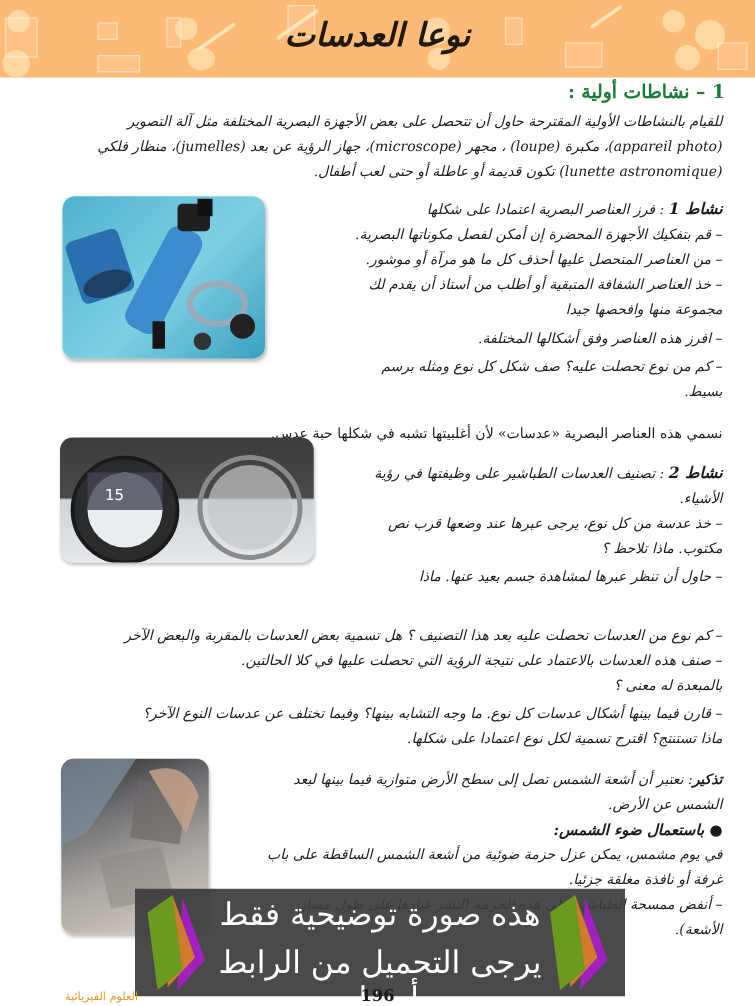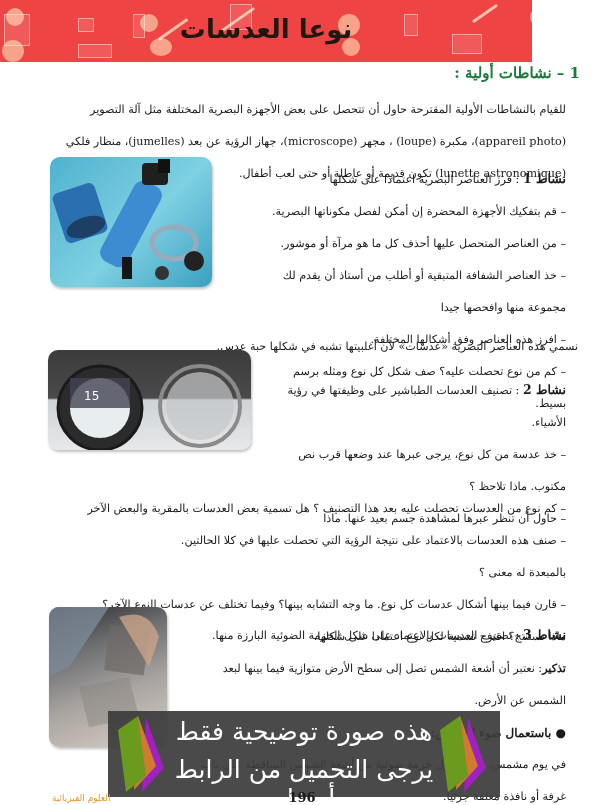--- a/index.html
+++ b/index.html
@@ -1,28 +1,28 @@
 <!DOCTYPE html>
 <html><head>
 <meta charset="utf-8">
 <style>
   html, body { margin:0; padding:0; }
   body { width:604px; height:805px; background:#ffffff; position:relative; overflow:hidden;
          font-family:"DejaVu Serif", serif; color:#1a1a1a; }
-  .banner { position:absolute; left:0; top:0; width:532px; height:62px; background:#ef4444; overflow:hidden; }
+  .banner { position:absolute; left:0; top:0; width:604px; height:62px; background:#fdba74; overflow:hidden;font-style:italic; }
   .banner .deco { position:absolute; border:1px solid rgba(255,255,255,0.45); background:rgba(255,255,255,0.12); }
   .banner .circ { position:absolute; border-radius:50%; background:rgba(255,240,200,0.55); }
   .banner .stroke { position:absolute; height:3px; background:rgba(255,245,215,0.7); transform:rotate(-35deg); border-radius:2px; }
   .page-title { position:absolute; left:0; right:0; top:14px; text-align:center; font-family:"DejaVu Sans", sans-serif;
                 font-weight:bold; font-size:26px; color:#1e1a12; direction:rtl; }
   .content { position:absolute; direction:rtl; text-align:right; font-size:11.2px; line-height:20px; }
   .sec-head { position:absolute; right:24px; top:64px; direction:rtl; font-size:15px; color:#1d7a3a; font-weight:bold; font-family:"DejaVu Serif", serif; }
   .intro { right:26px; top:88px; width:555px; }
   .act-title b { font-weight:bold; font-size:12.5px; }
-  .p { margin:12px; }
+  .p { margin:0;font-style:italic; }
   .photo { position:absolute; border-radius:10px; overflow:hidden; box-shadow:1px 2px 3px rgba(0,0,0,0.25); }
   .photo1 { left:50px; top:157px; width:162px; height:130px; background:linear-gradient(135deg,#4fb2cf,#7fd0e2 55%,#3aa0c0); }
   .photo2 { left:48px; top:350px; width:203px; height:100px; background:linear-gradient(180deg,#3c3c3c 0,#4a4a4a 48%,#cfd3d6 50%,#e6e8ea 100%); }
   .photo3 { left:49px; top:607px; width:118px; height:140px; background:linear-gradient(160deg,#2a2a2a 0,#6d6f72 30%,#a9a4a0 60%,#d8cfc6 100%); }
   .watermark { position:absolute; left:108px; top:711px; width:392px; height:86px; background:rgba(60,60,60,0.93); }
   .wm-line { position:absolute; left:60px; right:60px; text-align:center; color:#ffffff; font-family:"DejaVu Sans", sans-serif; direction:rtl; }
   .wm1 { top:6px; font-size:25px; }
   .wm2 { top:44px; font-size:25px; }
   .book { position:absolute; width:52px; height:80px; top:3px; }
   .footer-num { position:absolute; left:0; right:0; top:790px; text-align:center; font-weight:bold; font-size:13px; }
@@ -114,21 +114,20 @@
 
 <div class="photo photo3">
   <svg width="118" height="140" viewBox="0 0 118 140">
     <path d="M0 0 L60 0 L20 60 L0 70 Z" fill="#7c8a98" opacity="0.8"></path>
     <rect x="58" y="20" width="40" height="46" fill="#6e6a66" opacity="0.7" transform="rotate(8 78 43)"></rect>
     <path d="M70 10 Q100 0 110 30 L100 60 Z" fill="#c9a48a" opacity="0.8"></path>
     <path d="M30 80 L80 70 L90 110 L40 120 Z" fill="#8a8580" opacity="0.5"></path>
   </svg>
 </div>
 <div class="content" style="right:26px;top:613px;width:420px;">
-  <p class="p act-title"><b>نشاط 3</b> <span>: تصنيف العدسات بالاعتماد على شكل الحزمة الضوئية البارزة منها.</span></p>
   <p class="p"><b>تذكير</b><span>: نعتبر أن أشعة الشمس تصل إلى سطح الأرض متوازية فيما بينها لبعد</span></p>
   <p class="p">الشمس عن الأرض.</p>
   <p class="p" style="font-weight:bold;font-size:12px">● باستعمال ضوء الشمس:</p>
   <p class="p">في يوم مشمس، يمكن عزل حزمة ضوئية من أشعة الشمس الساقطة على باب</p>
   <p class="p">غرفة أو نافذة مغلقة جزئيا.</p>
   <p class="p">– أنفض ممسحة الطباشير على هذه الحزمة (لنشر غبارها على طول مسار</p>
   <p class="p">الأشعة).</p>
 </div>
 
 <div class="watermark">

